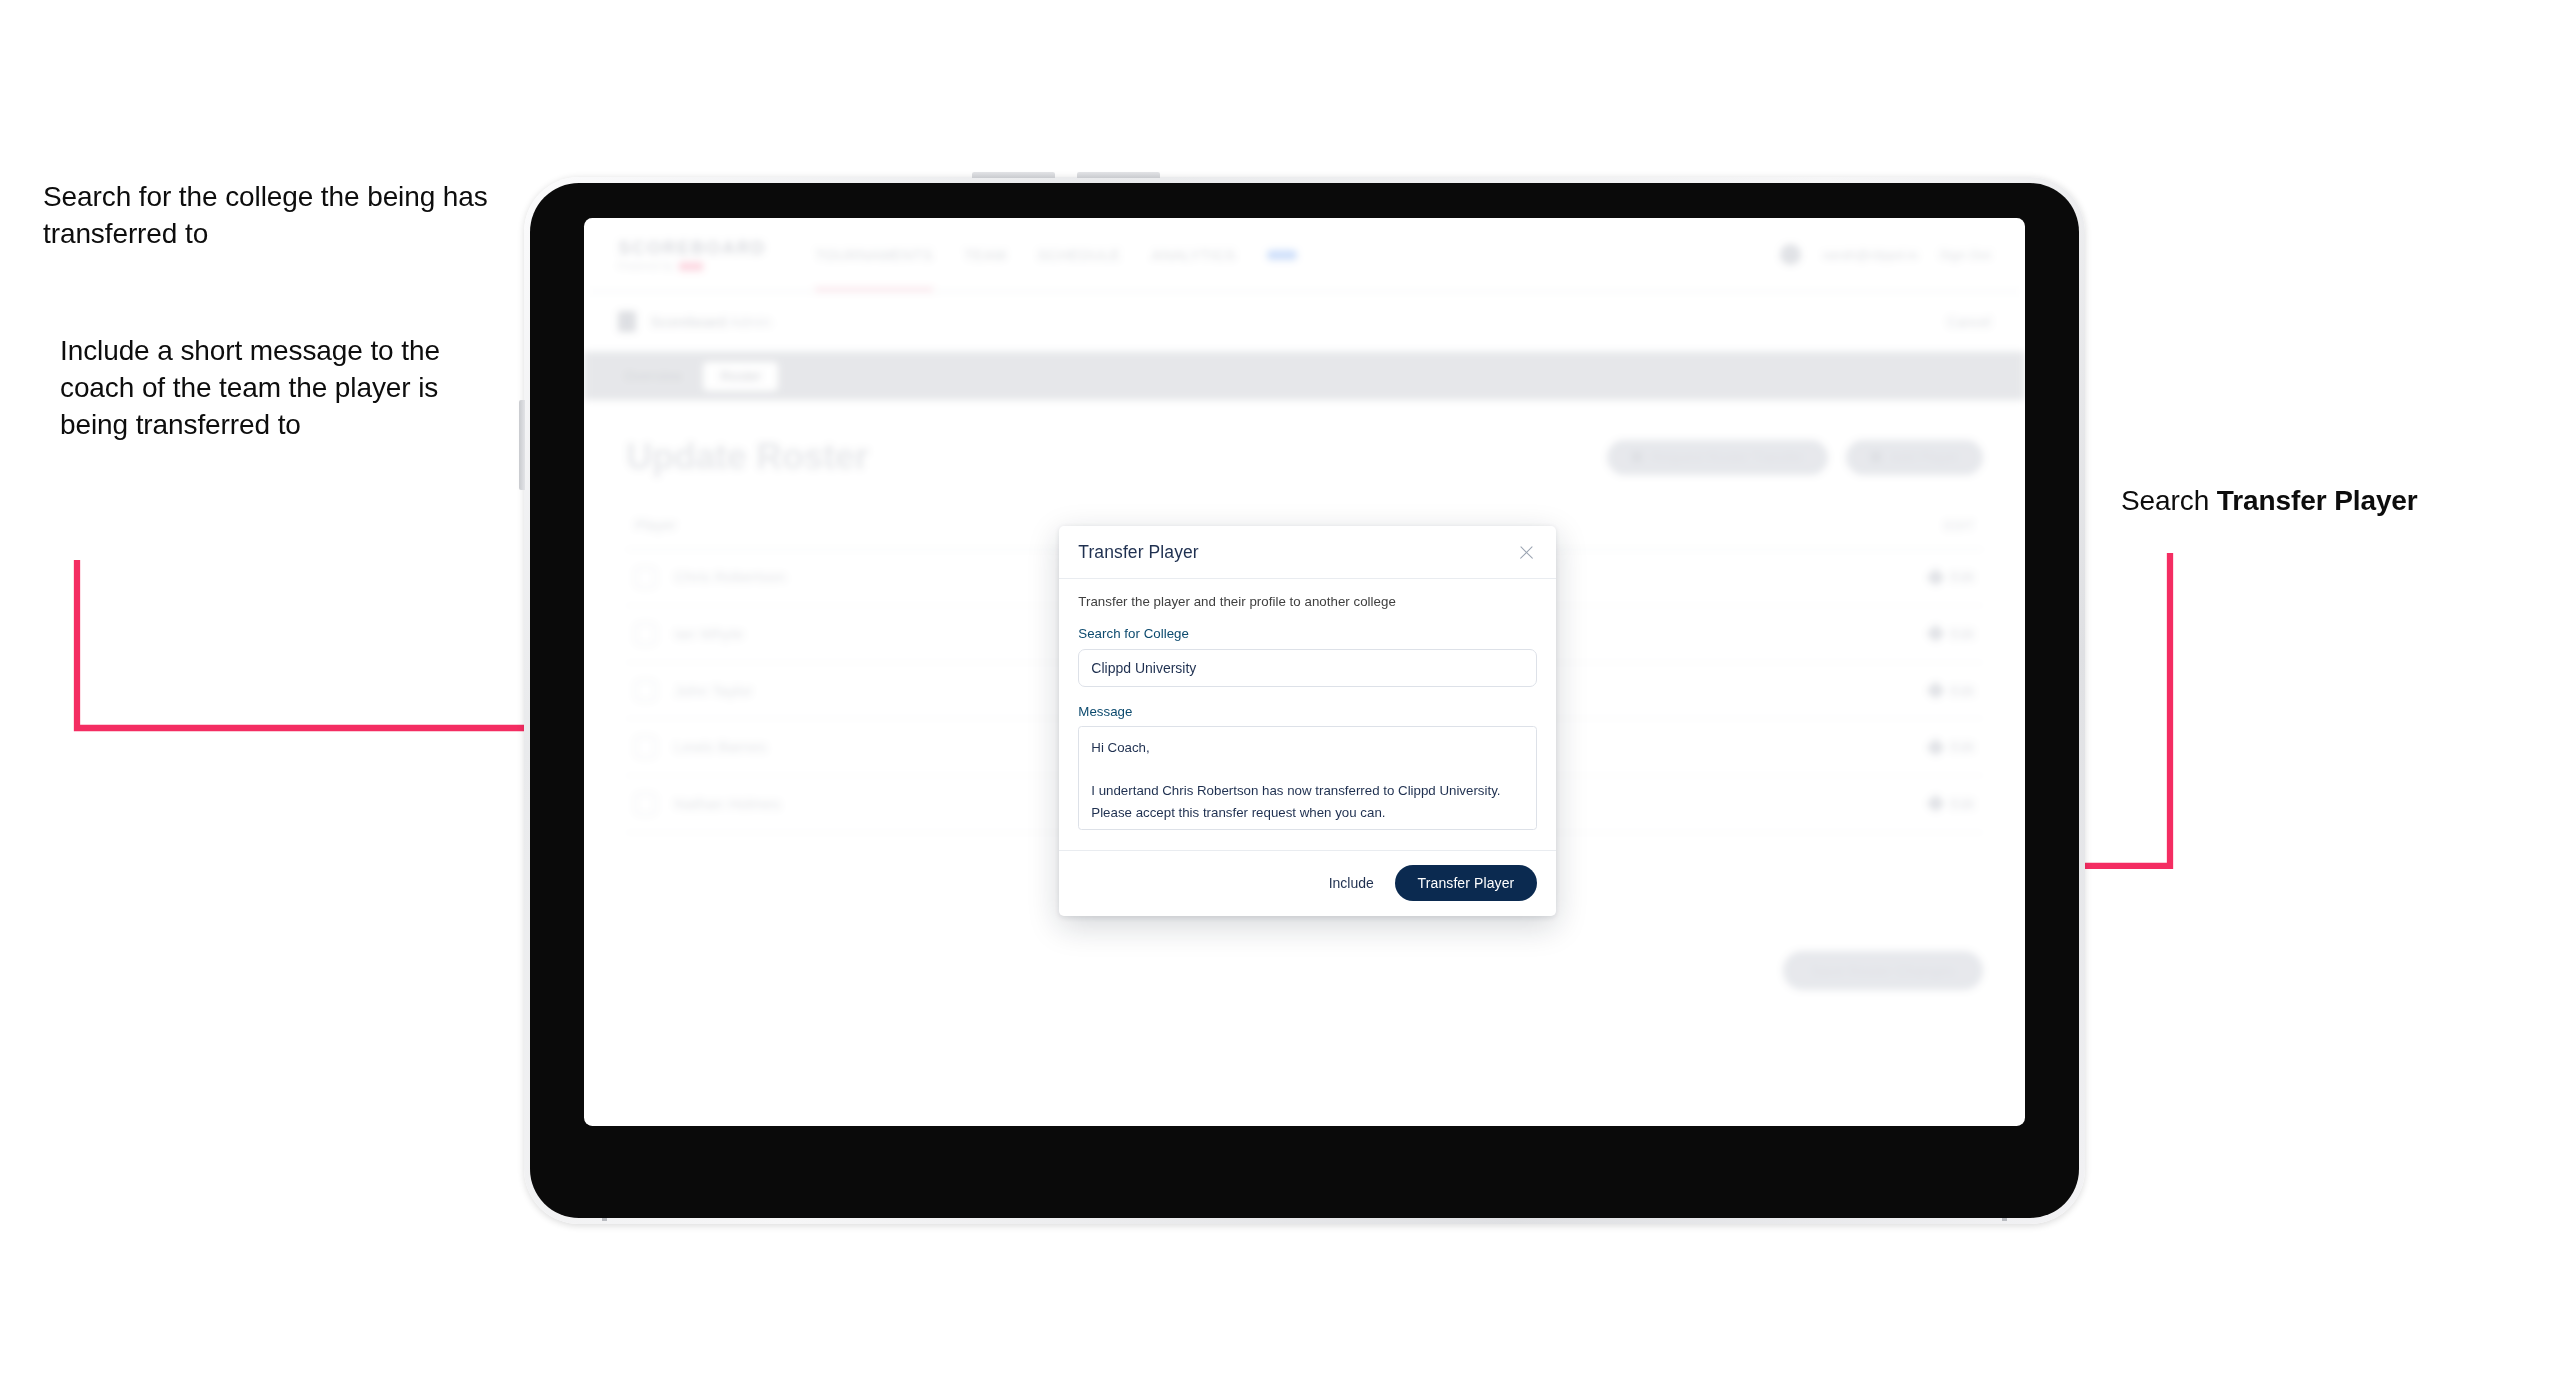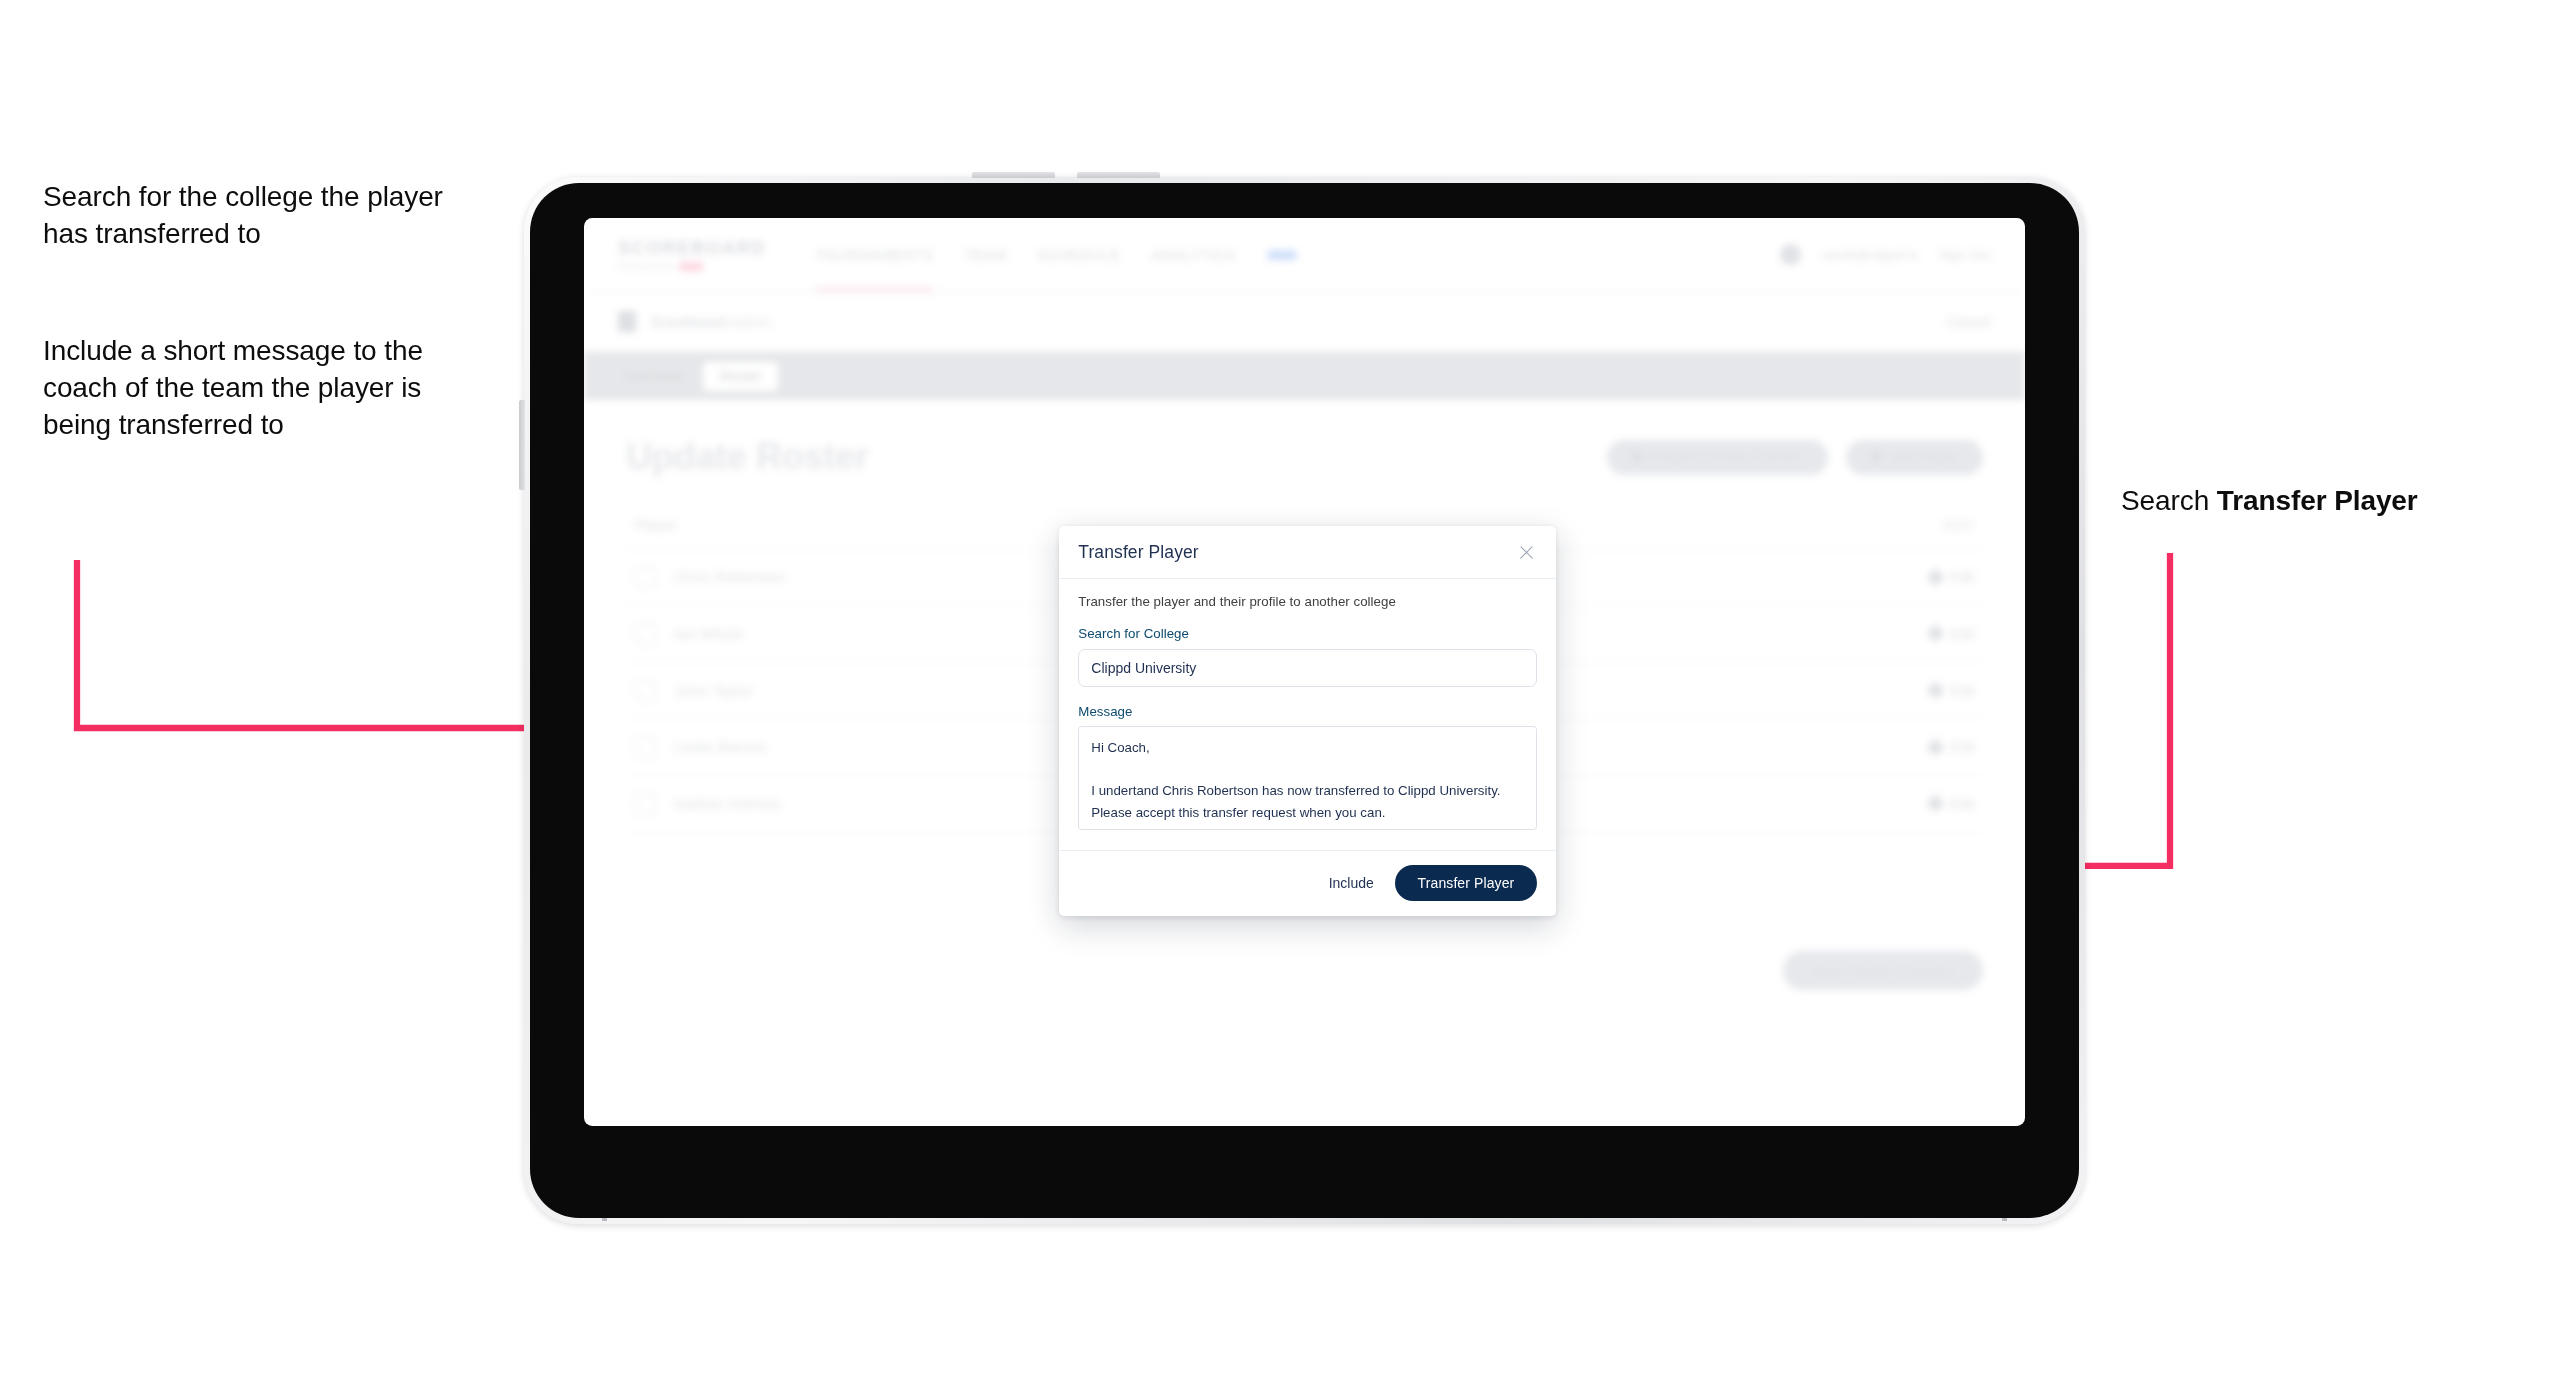--- a/index.html
+++ b/index.html
@@ -19,21 +19,21 @@
   
   .annotation {
     position: absolute;
     color: #0d0d0d;
     font-size: 28px;
     line-height: 1.32;
     font-family: "Liberation Sans", sans-serif;
     letter-spacing: -0.1px;
   }
   #ann-left-1 { left: 43px; top: 179px; width: 448px; }
-  #ann-left-2 { left: 43px; top: 333px; width: 448px; }
+  #ann-left-2 { left: 60px; top: 333px; width: 448px; }
   #ann-right  { left: 2121px; top: 483px; width: 434px; }
   .ann-bold { font-weight: bold; }
 
   
   .arrow-svg {
     position: absolute;
     left: 0;
     top: 0;
     width: 2576px;
     height: 1386px;
@@ -419,21 +419,21 @@
     padding: 9.8px 23px;
     font-size: 14px;
     font-family: "Liberation Sans", sans-serif;
     cursor: pointer;
     letter-spacing: 0.1px;
   }
 </style>
 </head>
 <body>
 
-<div class="annotation" id="ann-left-1">Search for the college the player has transferred to</div>
+<div class="annotation" id="ann-left-1">Search for the college the being has transferred to</div>
 
 <div class="annotation" id="ann-left-2">Include a short message to the coach of the team the player is being transferred to</div>
 
 <div class="annotation" id="ann-right">
   <span>Search </span><span class="ann-bold">Transfer Player</span>
 </div>
 
 <svg class="arrow-svg" viewBox="0 0 3680 1980">
 
   <path d="M 110 800 L 110 1040 L 1455 1040" stroke="#F42D62" stroke-width="9" fill="none"></path>

